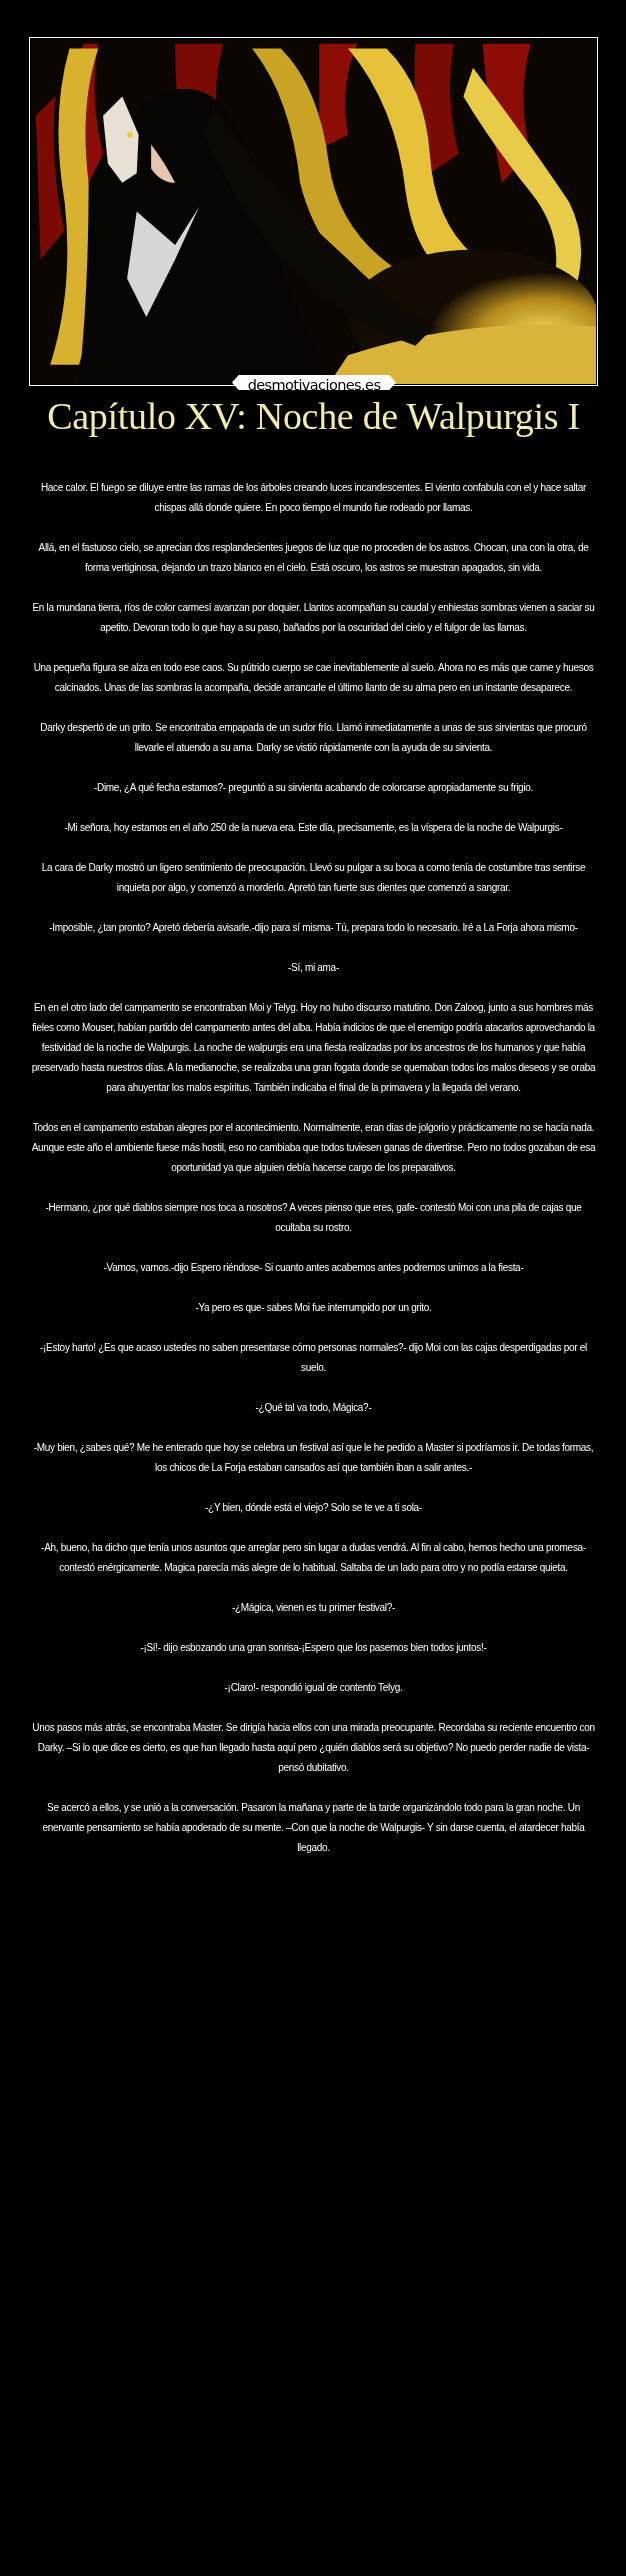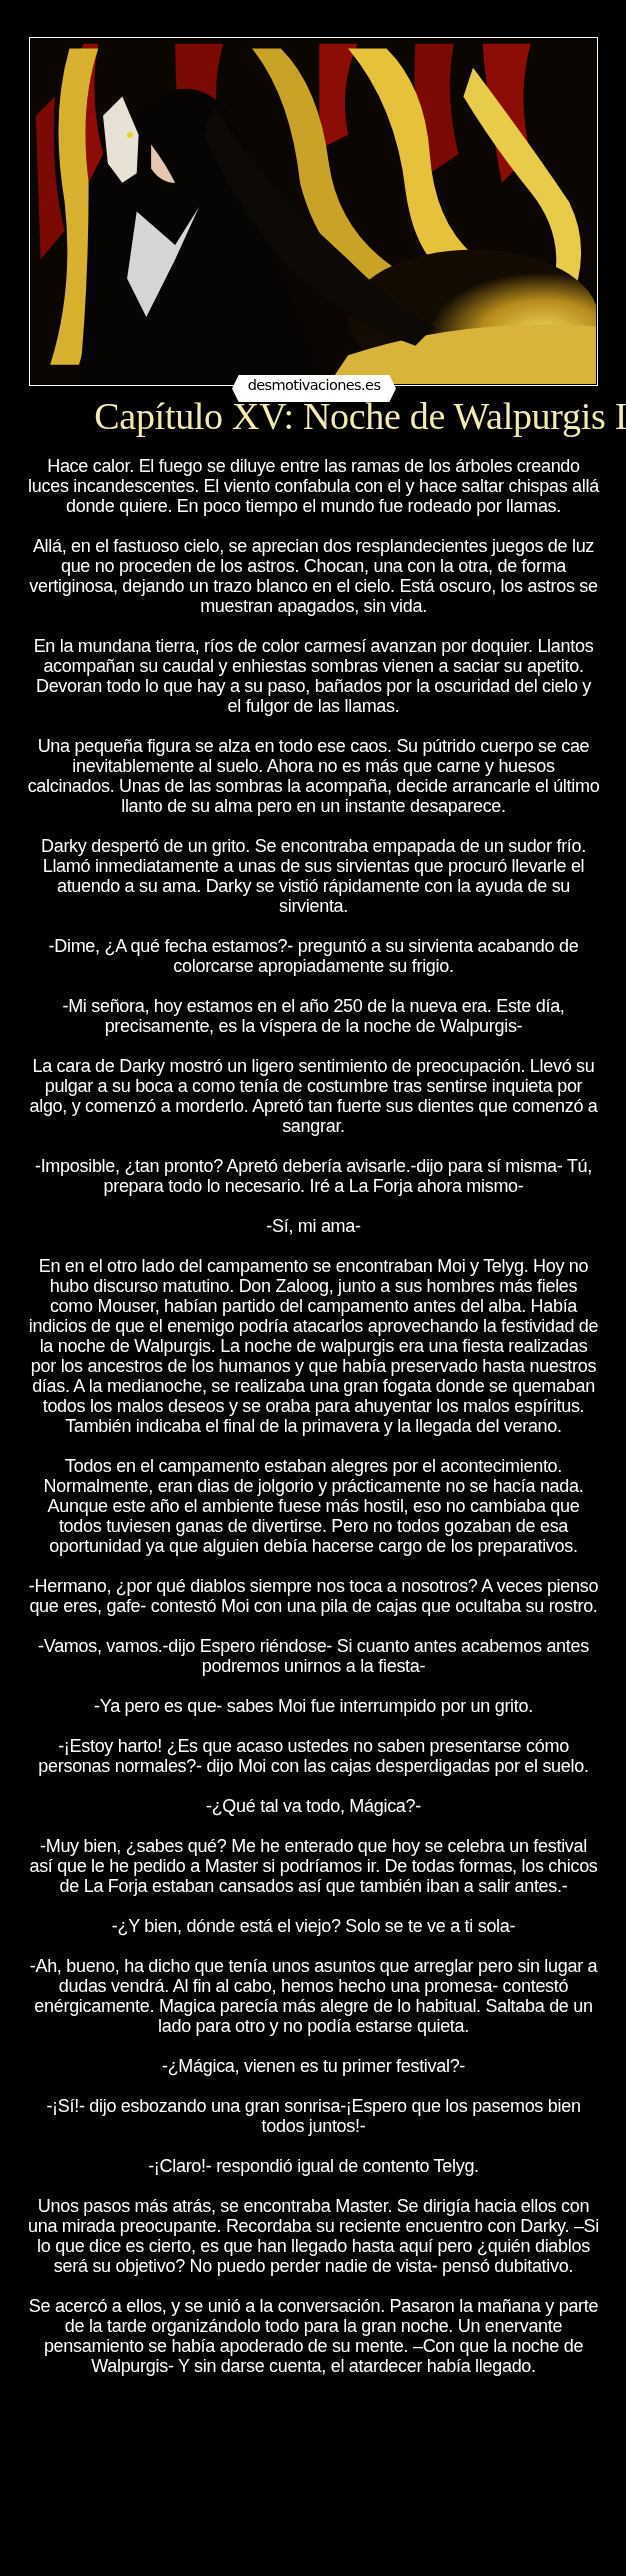--- a/index.html
+++ b/index.html
@@ -4,33 +4,33 @@
 <style>
   html, body { margin: 0; padding: 0; background: #000; }
   body { width: 627px; height: 2576px; overflow: hidden; position: relative; font-family: "Liberation Sans", sans-serif; }
   .poster-frame {
     position: absolute; left: 29px; top: 37px; width: 569px; height: 349px;
     border: 1px solid #ffffff; box-sizing: border-box; overflow: hidden; background: #000;
   }
   .art { position: absolute; inset: 1px; overflow: hidden; background: #0a0603; }
   .art svg { width: 100%; height: 100%; display: block; }
   .watermark {
-    position: absolute; left: 232px; top: 375px; width: 164px; height: 27px;
+    position: absolute; left: 232px; top: 375px; width: 164px; height: 15px;
     background: #fff; color: #000; text-align: center;
     font-family: "DejaVu Sans", sans-serif; font-size: 14.5px; line-height: 21px; letter-spacing: -0.6px;
     clip-path: polygon(6.7px 0, calc(100% - 6.7px) 0, 100% 50%, calc(100% - 6.7px) 100%, 6.7px 100%, 0 50%);
   }
   .title {
-    position: absolute; left: 0; top: 393px; width: 627px; text-align: right;
+    position: absolute; left: 0; top: 393px; width: 627px; text-align: center;
     font-family: "Liberation Serif", serif; font-size: 38px; color: #f3eab0; line-height: 46px;
     letter-spacing: -0.3px; margin: 0; font-weight: normal;
   }
   .story {
-    position: absolute; left: 27px; top: 456px; width: 573px; text-align: center;
-    color: #ffffff; font-size: 18px; line-height: 20px; letter-spacing: -0.3px;
+    position: absolute; left: 27px; top: 478px; width: 573px; text-align: center;
+    color: #ffffff; font-size: 10px; line-height: 20px; letter-spacing: -0.3px;
   }
   .story p { margin: 0 0 20px 0; }
 </style>
 </head>
 <body>
 
 <div class="poster-frame">
   <div class="art">
     <svg viewBox="0 0 588 360" preserveAspectRatio="none">
       <defs>

